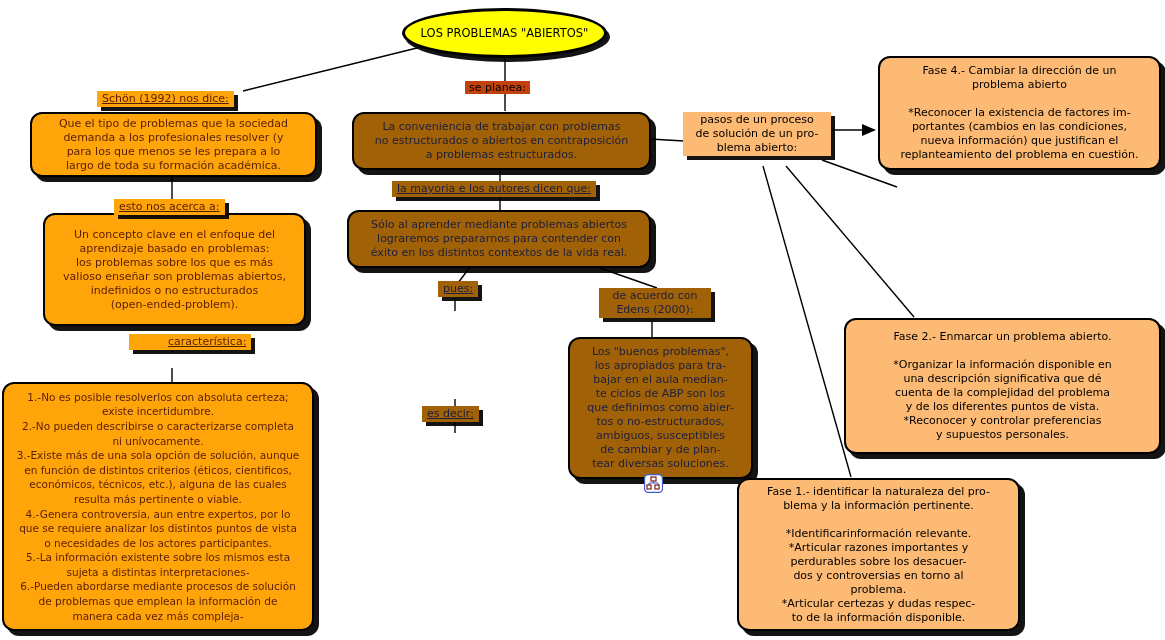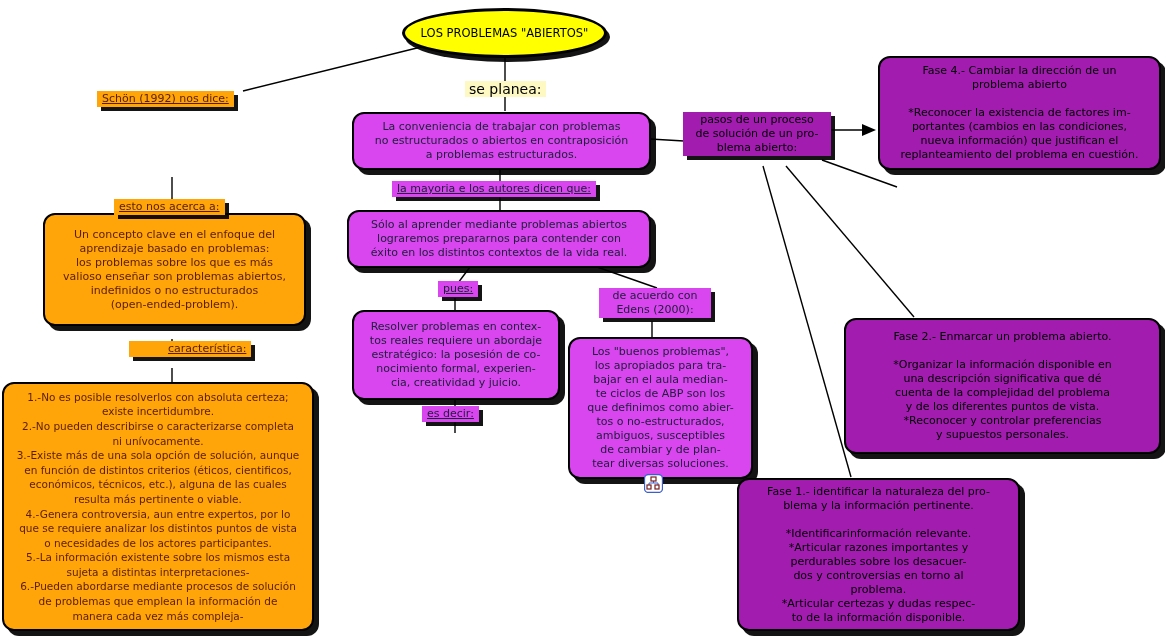--- a/index.html
+++ b/index.html
@@ -12,37 +12,37 @@
   .lines polygon{fill:#000;}
   .node{
     position:absolute;z-index:2;box-sizing:border-box;
     border:2px solid #000;border-radius:12px;
     box-shadow:5px 5px 0 rgba(0,0,0,0.92);
     display:flex;align-items:center;justify-content:center;
     text-align:center;white-space:pre-line;
     font-size:11px;line-height:14px;padding:3px 6px;
   }
   .orange{background:#FFA50A;color:#5A1E00;}
-  .purple{background:#d946ef;color:#20203C;}
-  .olive{background:#a21caf;color:#000;}
+  .purple{background:#a16207;color:#20203C;}
+  .olive{background:#fdba74;color:#000;}
   .ellipse{
     border-radius:50%;background:#FFFF00;color:#000;
     border:3px solid #000;box-shadow:3px 4px 0 rgba(0,0,0,0.92);
     font-size:11.5px;white-space:nowrap;
   }
   .lbl{
     position:absolute;z-index:3;box-sizing:border-box;
     box-shadow:4px 4px 0 rgba(0,0,0,0.92);
     font-size:11px;line-height:14px;padding:1px 5px;
     text-align:center;white-space:pre-line;
   }
   .lbl.u{text-decoration:underline;}
   .plain{
-    position:absolute;z-index:3;background:#fef9c3;color:#000;
-    font-size:14px;padding:0 4px;white-space:nowrap;
+    position:absolute;z-index:3;background:#c2410c;color:#000;
+    font-size:11px;padding:0 4px;white-space:nowrap;
   }
   .submap{
     position:absolute;z-index:4;width:19px;height:19px;cursor:pointer;
   }
   .small-font{font-size:10.5px;line-height:14.6px;}
 </style>
 </head>
 <body>
 
 <div id="stage">
@@ -67,31 +67,35 @@
     <line x1="786" y1="166" x2="914" y2="317"></line>
     <line x1="763" y1="166" x2="851" y2="477"></line>
   </svg>
 
   <div class="node ellipse" style="left:402px;top:8px;width:205px;height:50px;">LOS PROBLEMAS "ABIERTOS"</div>
 
   <div class="plain" style="left:465px;top:81px;">se planea:</div>
 
   <div class="lbl u orange" style="left:97px;top:91px;text-align:right;">Schön (1992) nos dice:</div>
 
+  <div class="node orange" style="left:30px;top:112px;width:287px;height:65px;">Que el tipo de problemas que la sociedad
+demanda a los profesionales resolver (y
+para los que menos se les prepara a lo
+largo de toda su formación académica.</div>
 
   <div class="lbl u orange" style="left:114px;top:199px;">esto nos acerca a:</div>
 
   <div class="node orange" style="left:43px;top:213px;width:263px;height:113px;">Un concepto clave en el enfoque del
 aprendizaje basado en problemas:
 los problemas sobre los que es más
 valioso enseñar son problemas abiertos,
 indefinidos o no estructurados
 (open-ended-problem).</div>
 
-  <div class="lbl u orange" style="left:129px;top:341px;padding-left:39px;">característica:</div>
+  <div class="lbl u orange" style="left:129px;top:334px;padding-left:39px;">característica:</div>
 
   <div class="node orange small-font" style="left:2px;top:382px;width:312px;height:249px;">1.-No es posible resolverlos con absoluta certeza;
 existe incertidumbre.
 2.-No pueden describirse o caracterizarse completa
 ni unívocamente.
 3.-Existe más de una sola opción de solución, aunque
 en función de distintos criterios (éticos, cientificos,
 económicos, técnicos, etc.), alguna de las cuales
 resulta más pertinente o viable.
 4.-Genera controversia, aun entre expertos, por lo
@@ -108,25 +112,20 @@
 a problemas estructurados.</div>
 
   <div class="lbl u purple" style="left:392px;top:181px;">la mayoria e los autores dicen que:</div>
 
   <div class="node purple" style="left:347px;top:210px;width:304px;height:58px;">Sólo al aprender mediante problemas abiertos
 lograremos prepararnos para contender con
 éxito en los distintos contextos de la vida real.</div>
 
   <div class="lbl u purple" style="left:438px;top:281px;">pues:</div>
 
-  <div class="node purple" style="left:352px;top:310px;width:208px;height:90px;">Resolver problemas en contex-
-tos reales requiere un abordaje
-estratégico: la posesión de co-
-nocimiento formal, experien-
-cia, creatividad y juicio.</div>
 
   <div class="lbl u purple" style="left:422px;top:406px;">es decir:</div>
 
 
   <div class="lbl purple" style="left:599px;top:288px;width:112px;">de acuerdo con
 Edens (2000):</div>
 
   <div class="node purple" style="left:568px;top:337px;width:185px;height:142px;">Los "buenos problemas",
 los apropiados para tra-
 bajar en el aula median-

